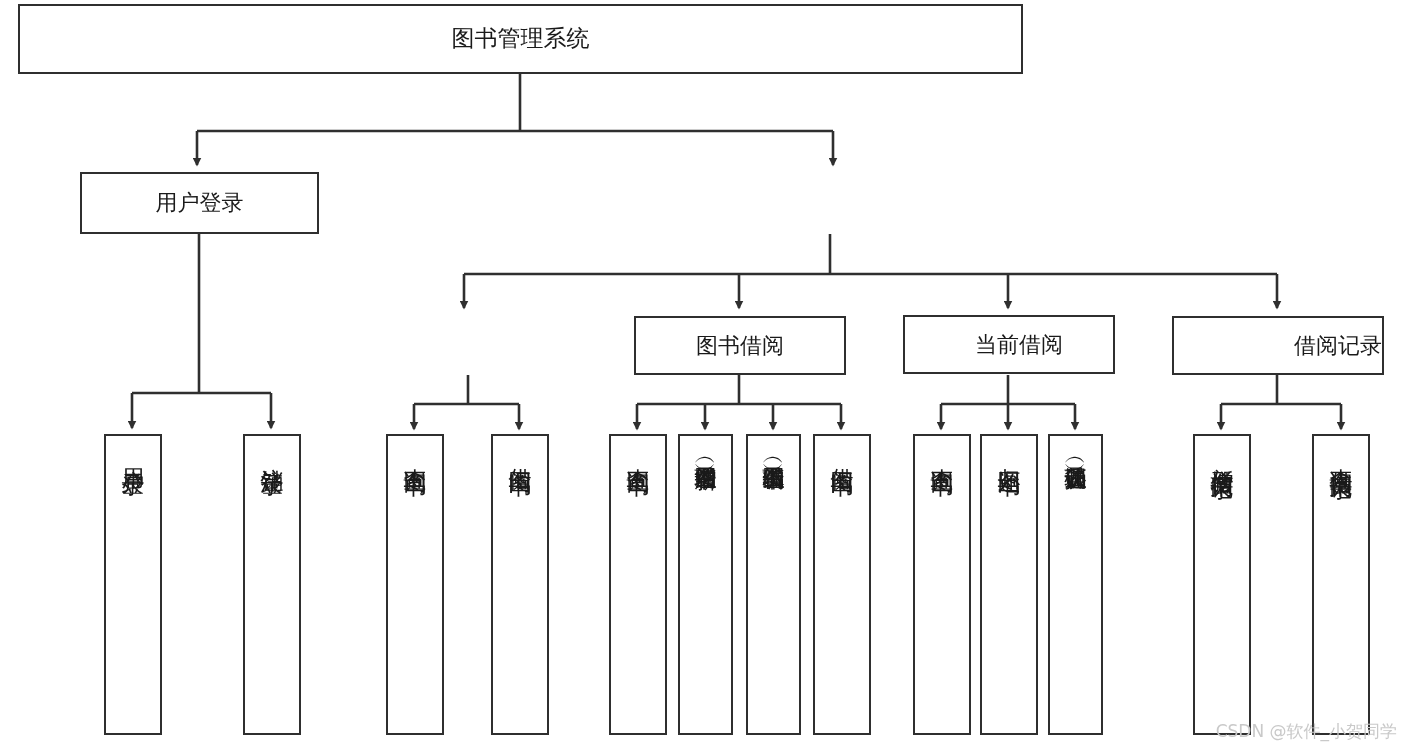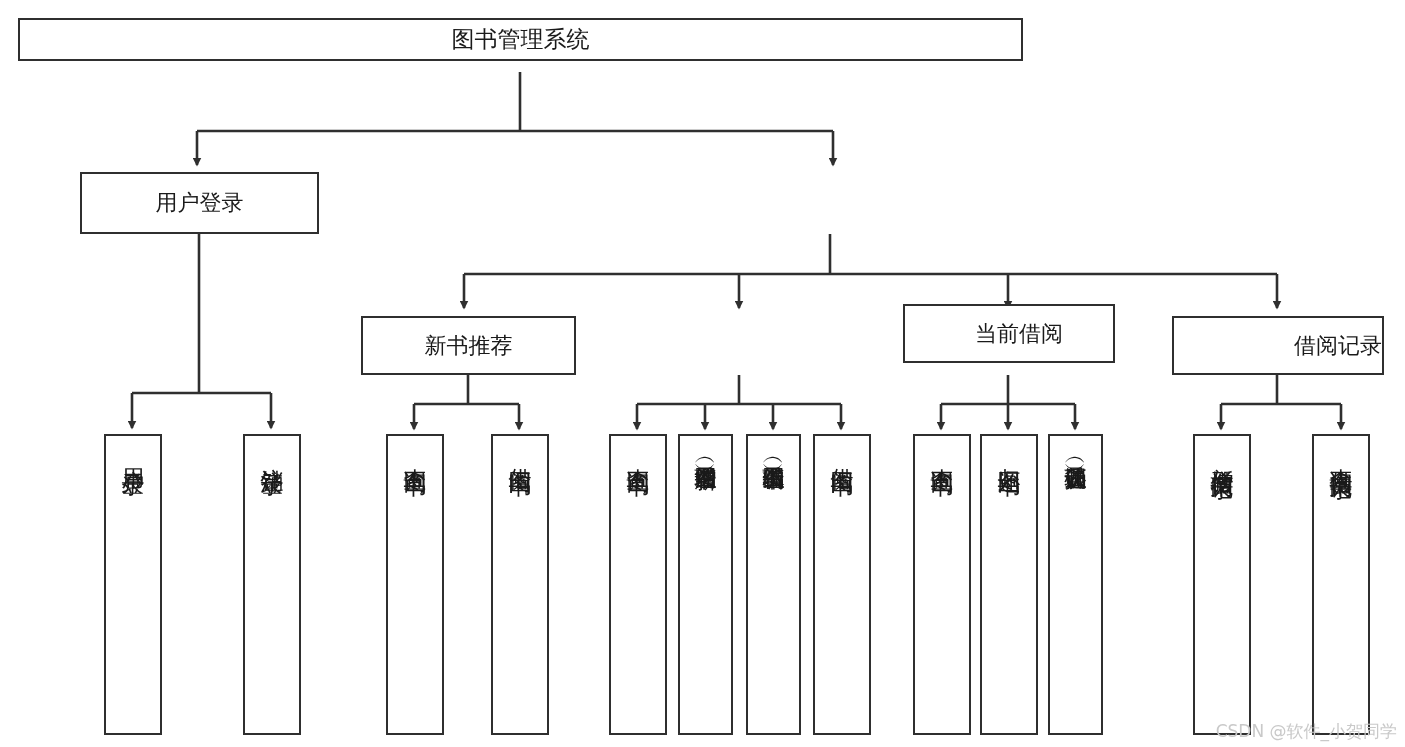--- a/index.html
+++ b/index.html
@@ -127,32 +127,32 @@
       <path d="M1008,404 L1008,429" marker-end="url(#arrowhead)"></path>
       <path d="M1075,404 L1075,429" marker-end="url(#arrowhead)"></path>
 
       <path d="M1277,375 L1277,404"></path>
       <path d="M1221,404 L1341,404"></path>
       <path d="M1221,404 L1221,429" marker-end="url(#arrowhead)"></path>
       <path d="M1341,404 L1341,429" marker-end="url(#arrowhead)"></path>
     </g>
   </svg>
 
-  <div class="node level-root" style="left:18px; top:18px; width:1005px; height:43px;">
+  <div class="node level-root" style="left:18px; top:4px; width:1005px; height:70px;">
     <span class="label">图书管理系统</span>
   </div>
 
   <div class="node level-1" style="left:80px; top:172px; width:239px; height:62px;">
     <span class="label">用户登录</span>
   </div>
 
-  <div class="node level-2" style="left:361px; top:316px; width:215px; height:59px;">
-    <span class="label">新书推荐</span>
-  </div>
-  <div class="node level-2" style="left:903px; top:304px; width:212px; height:59px;padding-left:20px;">
+  <div class="node level-2" style="left:634px; top:316px; width:212px; height:59px;">
+    <span class="label">图书借阅</span>
+  </div>
+  <div class="node level-2" style="left:903px; top:315px; width:212px; height:59px;padding-left:20px;">
     <span class="label">当前借阅</span>
   </div>
   <div class="node level-2" style="left:1172px; top:316px; width:212px; height:59px;justify-content:flex-end;">
     <span class="label">借阅记录</span>
   </div>
 
   <div class="node level-3" style="left:104px; top:434px; width:58px; height:301px;">
     <span class="label">用户登录</span>
   </div>
   <div class="node level-3" style="left:243px; top:434px; width:58px; height:301px;">

